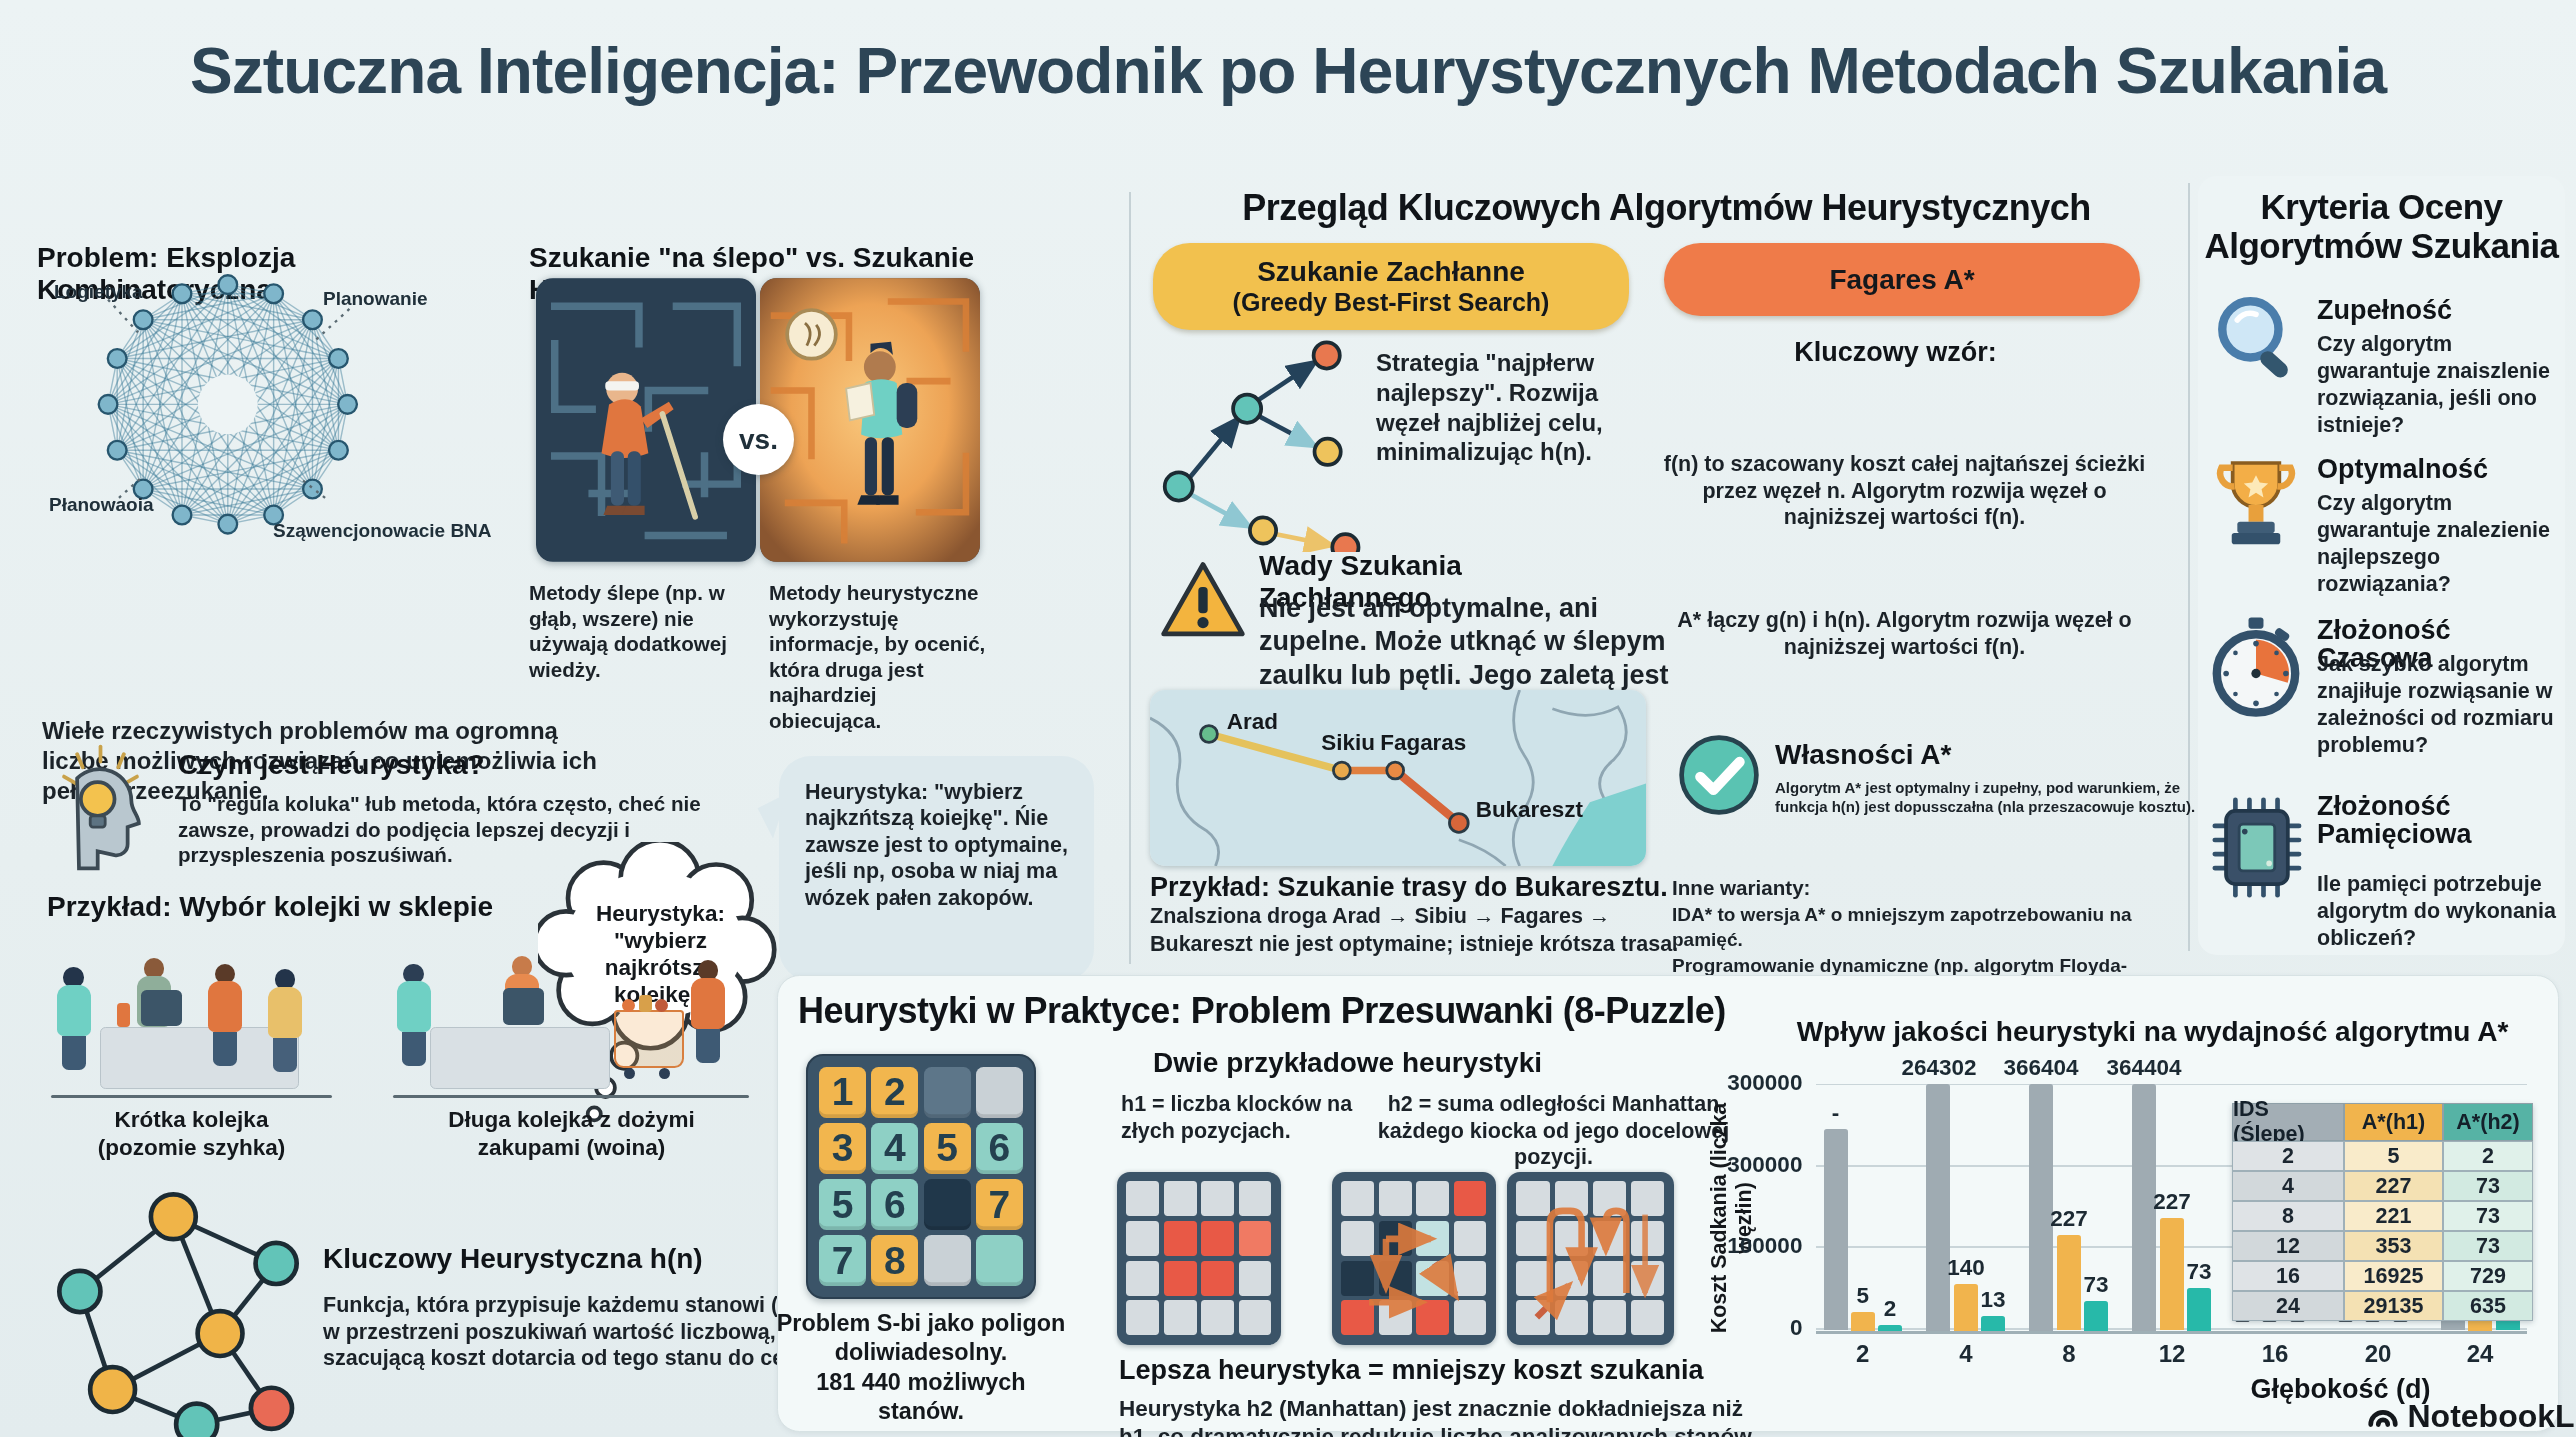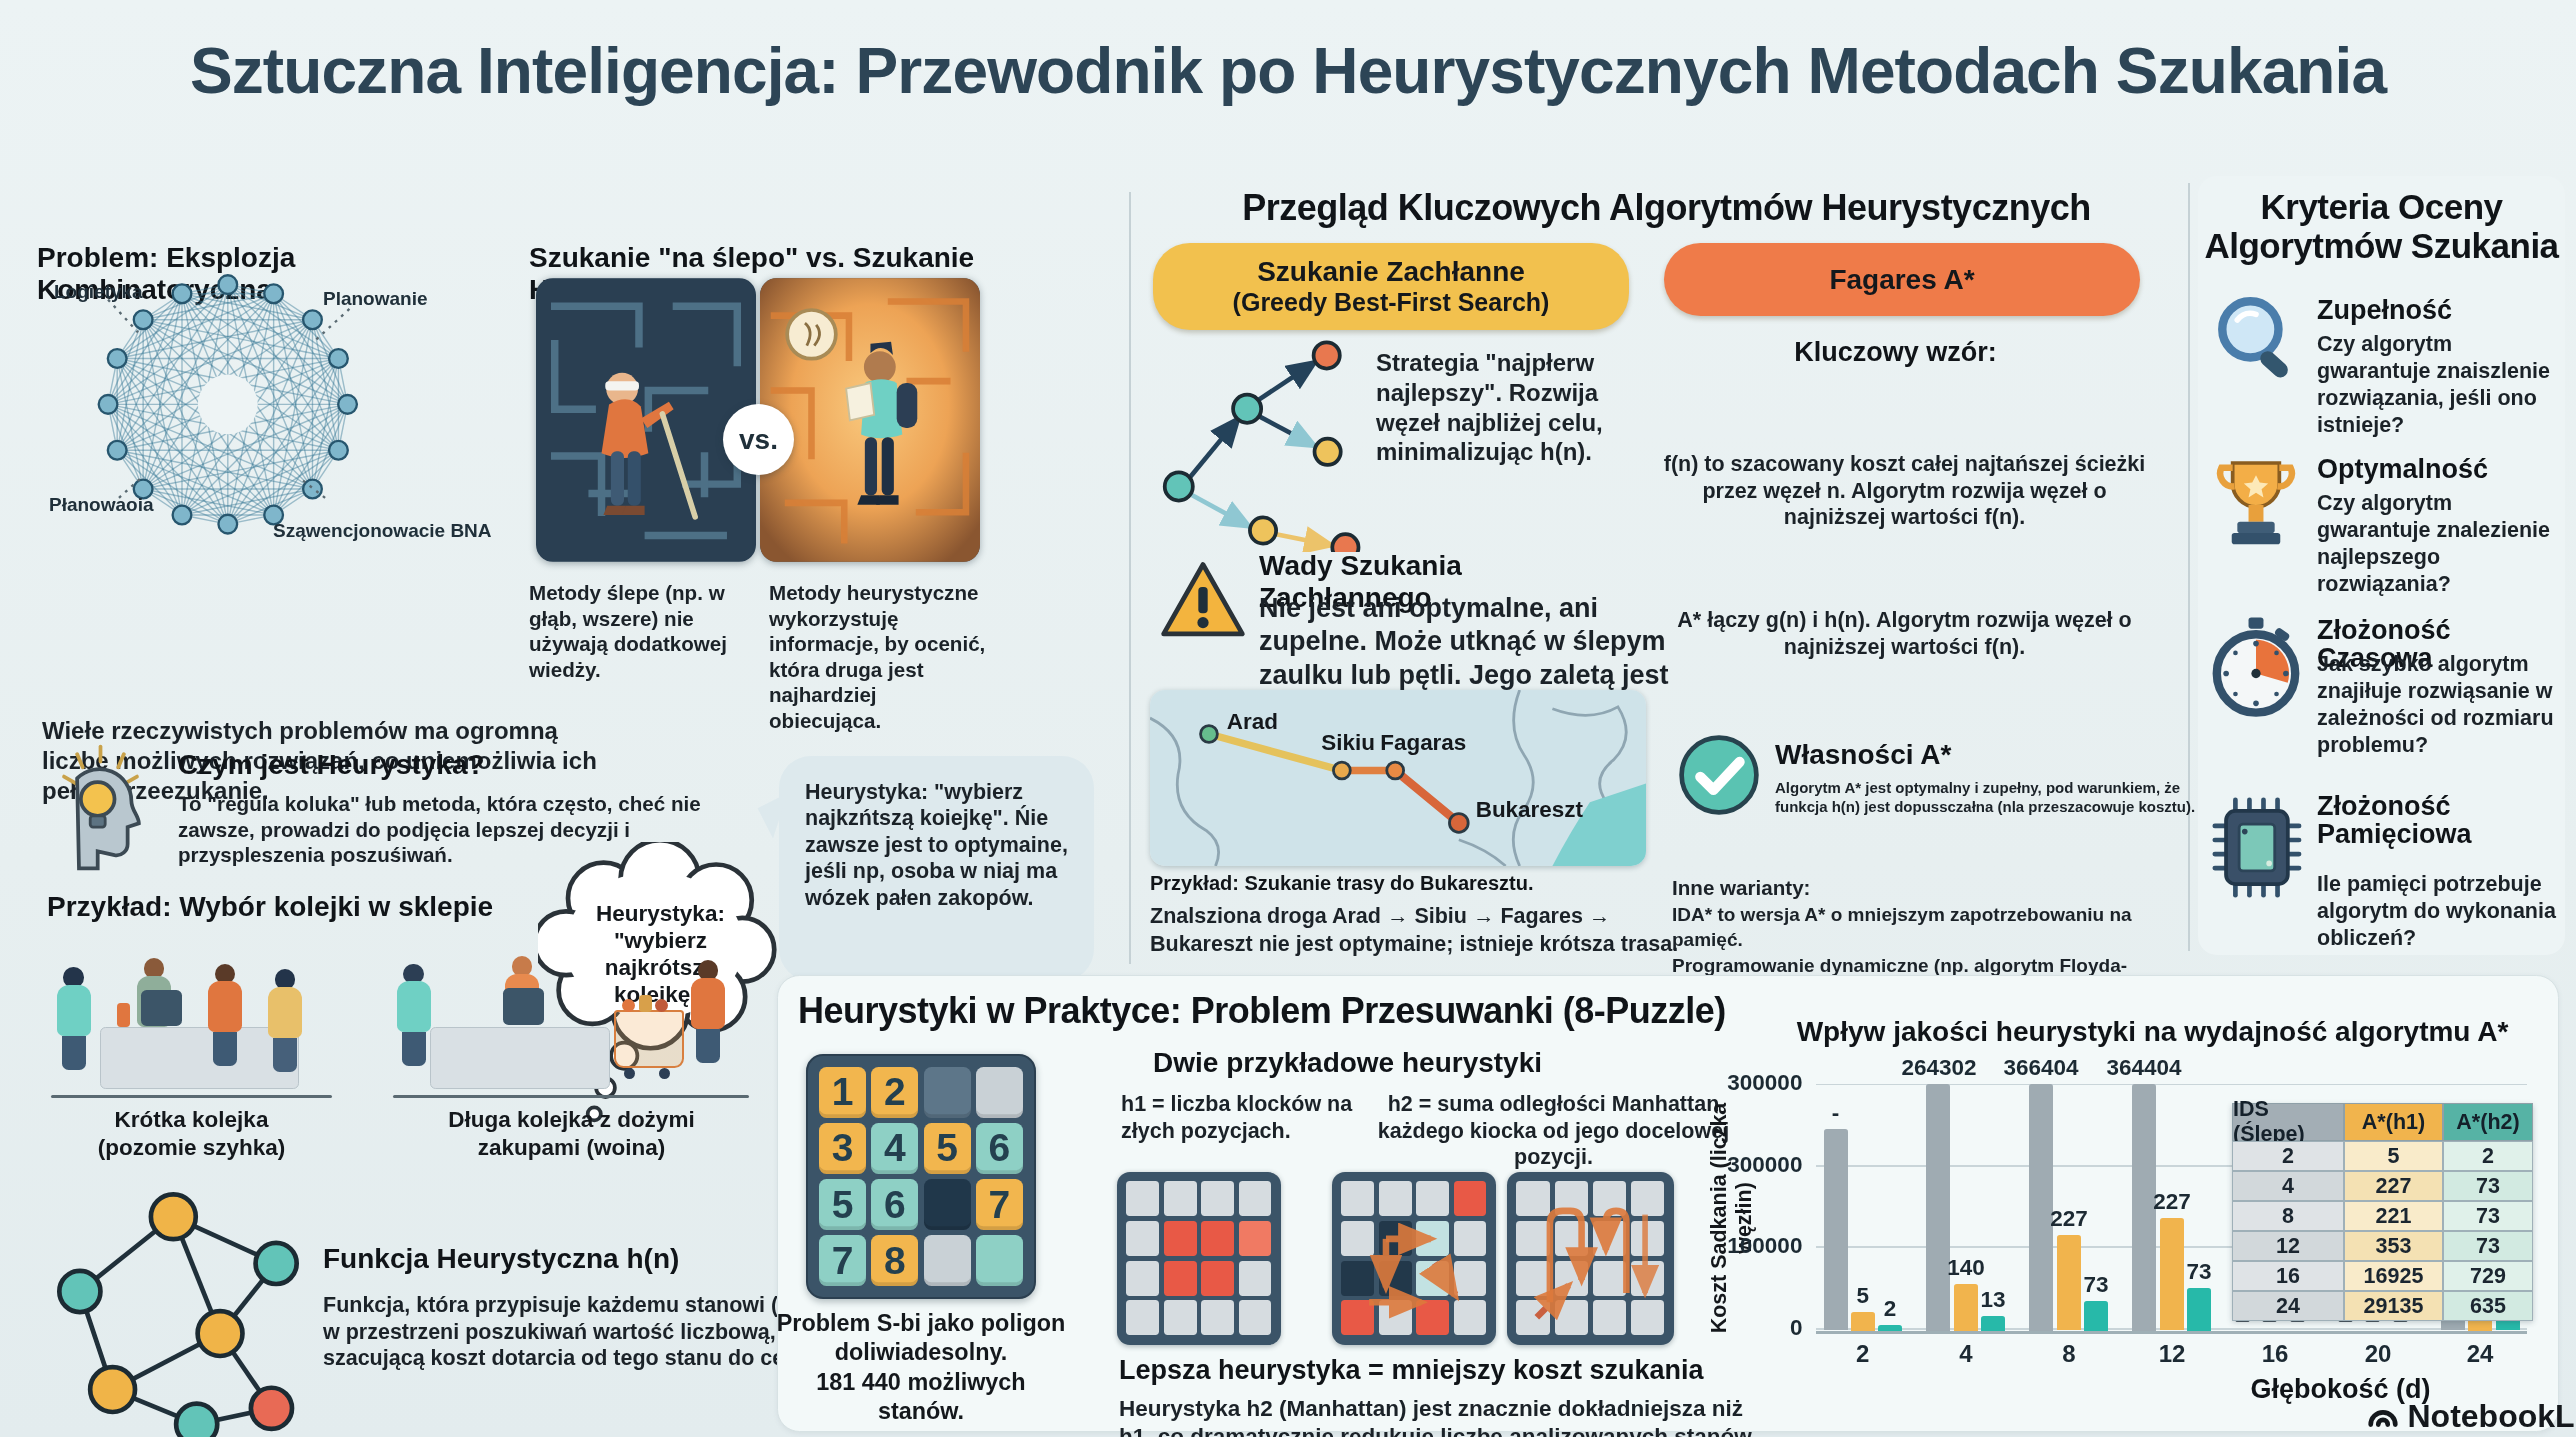--- a/index.html
+++ b/index.html
@@ -50,21 +50,21 @@
   .mcell.lite{background:#c2e2e2;}
   .th{display:flex;align-items:center;justify-content:center;font-weight:bold;font-size:21.5px;color:#14202a;border:0.9px solid #8fa0a8;}
   .td{display:flex;align-items:center;justify-content:center;font-weight:bold;font-size:21.5px;color:#1b2630;border:0.9px solid #9fb0b8;}
   .gridline{position:absolute;left:0;right:0;height:1.9px;background:#c9d5d9;}
   .bar{position:absolute;border-radius:2.8px 2.8px 0 0;}
   .bar-label{position:absolute;width:84px;text-align:center;font-size:22.5px;font-weight:bold;color:#1c2a33;}
   .xcat{position:absolute;width:84px;text-align:center;font-size:24px;font-weight:bold;color:#1c2a33;}
   .dash{position:absolute;width:15px;height:5.6px;background:#4a565e;border-radius:2.8px;}
   .crit-title{font-size:27px;font-weight:bold;color:#101418;line-height:1.05;}
   .crit-text{font-size:21.5px;font-weight:bold;color:#1b2228;line-height:1.25;}
-  .map-cap-b{font-size:20px;font-weight:bold;color:#101418;}
+  .map-cap-b{font-size:27px;font-weight:bold;color:#101418;}
   .map-cap{font-size:21.5px;font-weight:bold;color:#1b2228;line-height:1.3;}
   .netlabel{font-size:19px;font-weight:bold;color:#20303a;}
   .var-line{font-size:19px;font-weight:bold;color:#1b2228;line-height:1.35;}
   .cart{position:absolute;border:2.8px solid #d87f3f;border-radius:3.7px 3.7px 9.4px 9.4px;background:rgba(240,170,90,.25);}
 </style>
 </head>
 <body>
 
 <div id="canvas">
 
@@ -401,21 +401,21 @@
     <g stroke="#1c2b33" stroke-width="5">
       <circle cx="135" cy="50" r="24" fill="#f0b448"></circle>
       <circle cx="245" cy="100" r="22" fill="#62c4b8"></circle>
       <circle cx="35" cy="130" r="22" fill="#62c4b8"></circle>
       <circle cx="185" cy="175" r="24" fill="#f0b448"></circle>
       <circle cx="70" cy="235" r="24" fill="#f0b448"></circle>
       <circle cx="240" cy="255" r="22" fill="#e86a55"></circle>
       <circle cx="160" cy="272" r="22" fill="#62c4b8"></circle>
     </g>
   </svg>
-  <div class="abs h3" style="left:323px;top:1243px;width:524px;">Funkcja Heurystyczna h(n)</div>
+  <div class="abs h3" style="left:323px;top:1243px;width:524px;">Kluczowy Heurystyczna h(n)</div>
   <div class="abs txt body24" style="left:323px;top:1292px;width:552px;">Funkcja, która przypisuje każdemu stanowi (węziowi) w przestrzeni poszukiwań wartość liczbową, szacującą koszt dotarcia od tego stanu do celu.</div>
 
   <div class="abs h2 ctr" style="left:1161px;top:187px;width:1011px;">Przegląd Kluczowych Algorytmów Heurystycznych</div>
 
   <div class="abs pill" style="left:1153px;top:243px;width:476px;height:87px;background:#f2c14e;">
     <div class="l1">Szukanie Zachłanne</div>
     <div class="l2">(Greedy Best-First Search)</div>
   </div>
   <div class="abs pill" style="left:1664px;top:243px;width:476px;height:73px;background:#ef7b49;">
     <div class="l1">Fagares A*</div>

